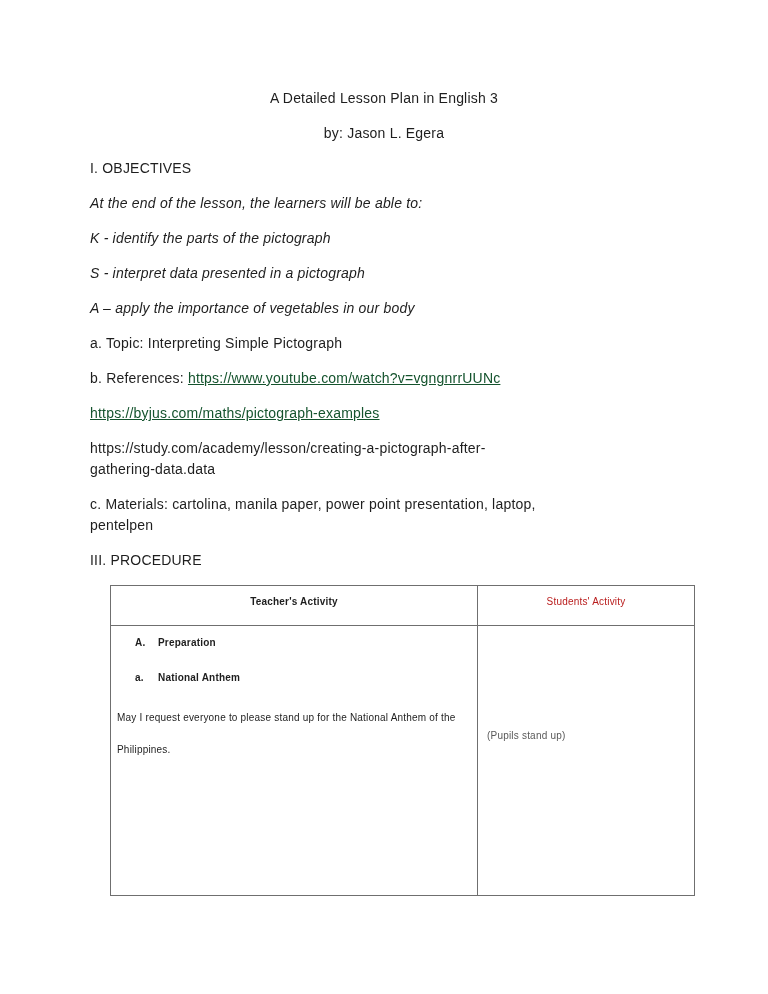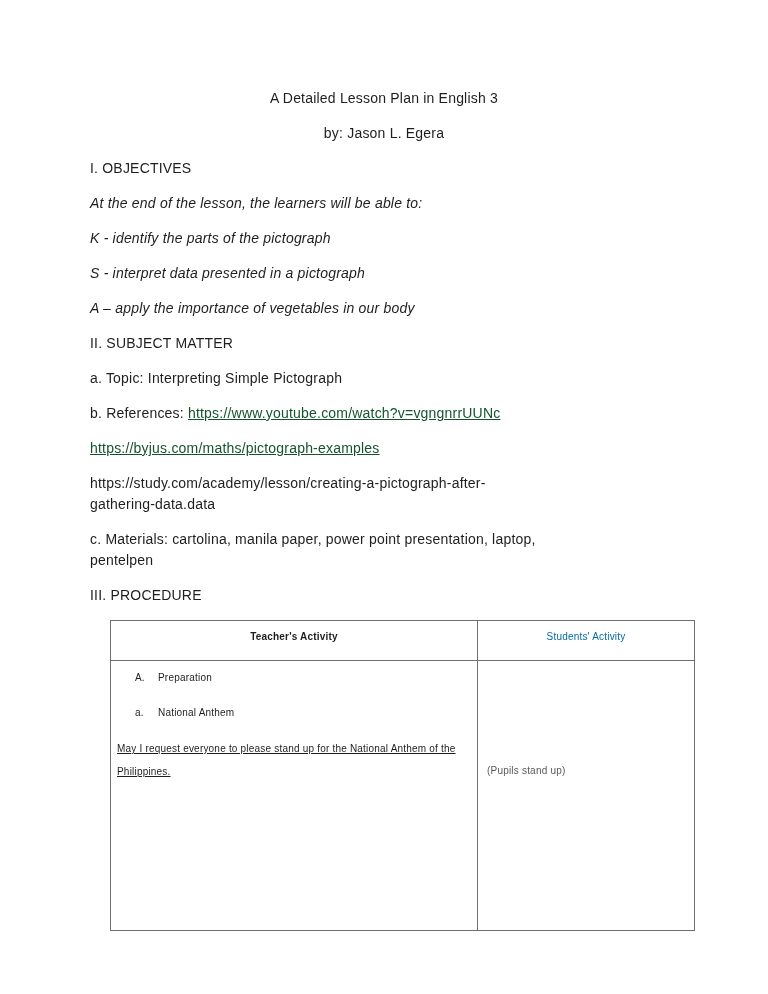--- a/index.html
+++ b/index.html
@@ -38,48 +38,47 @@
   }
   table.procedure td {
     border: 1.5px solid #6f6f6f;
     vertical-align: top;
     font-size: 10px;
   }
   .col-teacher { width: 358px; }
   .col-students { width: 208px; }
   tr.head td { height: 34px; padding: 5px 4px 0 4px; text-align: center; }
   td.th-teacher { font-weight: bold; color: #1e1e1e; }
-  td.th-students { color: #0369a1; }
+  td.th-students { color: #b91c1c; }
   tr.body td { height: 170px; }
   td.cell-teacher { padding: 6px 8px 6px 6px; }
   td.cell-students { padding: 99px 6px 0 9px; color: #595959; }
-  .t-item { font-weight: normal; padding-left: 18px; }
+  .t-item { font-weight: bold; padding-left: 18px; }
   .t-item .marker { display: inline-block; width: 23px; }
   .t-section { margin: 2px 0 38px 0; }
   .t-subsection { margin: 0 0 14px 0; }
-  .t-par { margin: 0; line-height: 23px; text-decoration: underline; }
+  .t-par { margin: 0; line-height: 32px; }
 </style>
 </head>
 <body>
 
 <div class="doc">
 
   <p class="center bold">A Detailed Lesson Plan in English 3</p>
 
   <p class="center">by: Jason L. Egera</p>
 
   <p class="bold">I. OBJECTIVES</p>
 
   <p class="indent1">At the end of the lesson, the learners will be able to:</p>
 
   <p class="indent1">K - identify the parts of the pictograph</p>
   <p class="indent1">S - interpret data presented in a pictograph</p>
   <p class="indent1">A – apply the importance of vegetables in our body</p>
 
-  <p class="bold">II. SUBJECT MATTER</p>
 
   <p><span>a. </span><span class="bold">Topic</span><span>: Interpreting Simple Pictograph</span></p>
 
   <p class="nowrap"><span>b. </span><span class="bold">References:</span> <a class="link">https://www.youtube.com/watch?v=vgngnrrUUNc</a></p>
 
 
 
   <p class="indent-link"><a class="link">https://byjus.com/maths/pictograph-examples</a></p>
 
   <p class="indent-link"><span>https://study.com/academy/lesson/creating-a-pictograph-after-</span><br><span>gathering-data.data</span></p>

